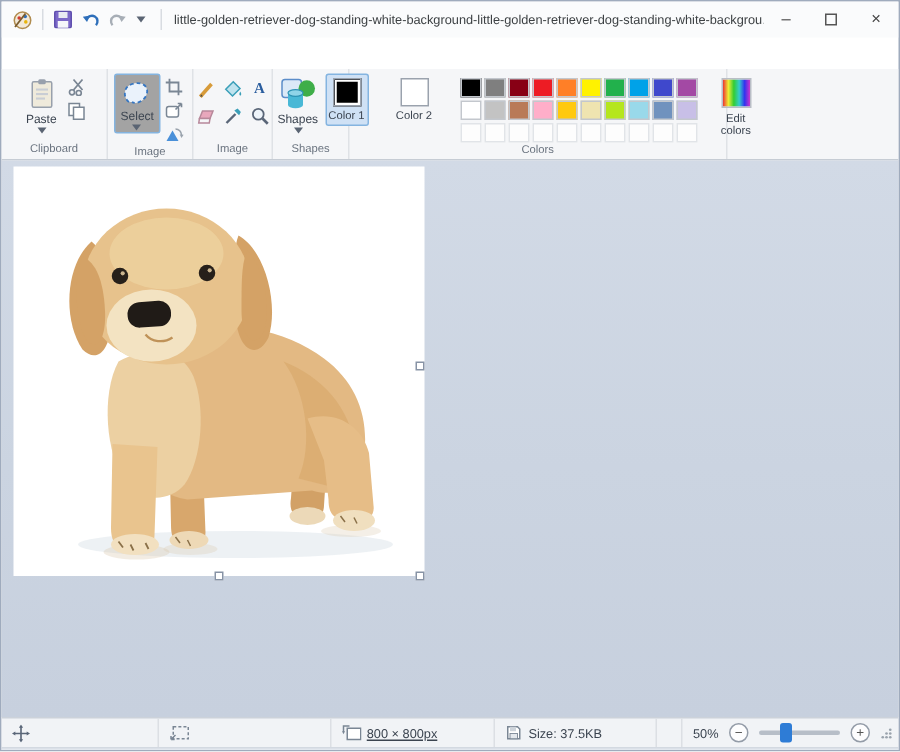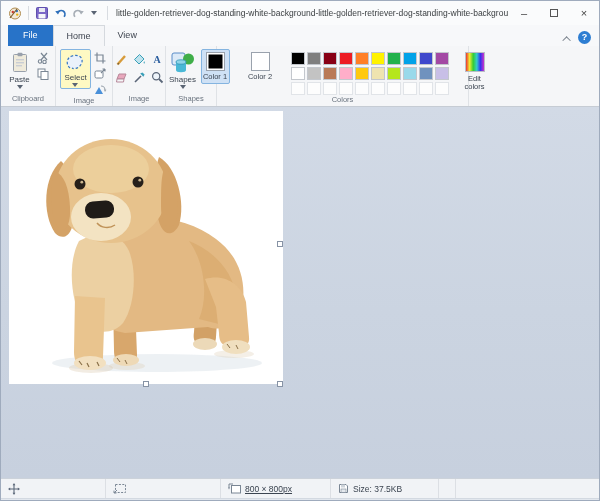--- a/index.html
+++ b/index.html
@@ -26,21 +26,21 @@
   .help-circ{width:13px;height:13px;border-radius:50%;background:#2d7dd2;color:#fff;font-size:9px;font-weight:bold;display:flex;align-items:center;justify-content:center;}
 
   
   #ribbon{position:absolute;left:0;top:45px;width:100%;height:61px;background:#f5f6f8;border-bottom:1px solid #c6ccd4;display:flex;}
   .group{height:100%;border-right:1px solid #dfe2e6;display:flex;flex-direction:column;align-items:center;padding-top:3px;}
   .group-body{flex:1;display:flex;align-items:flex-start;justify-content:center;gap:2px;width:100%;}
   .group-label{font-size:7.5px;color:#6a737f;height:12px;line-height:10px;}
   .bigbtn{display:flex;flex-direction:column;align-items:center;padding:2px 3px 1px;border-radius:2px;border:1px solid transparent;}
   .bigbtn .lbl{font-size:8px;color:#3b4450;margin-top:1px;line-height:9px;}
   .bigbtn .caret{margin-top:1px;}
-  .bigbtn.hl{background:#fef9c3;border-color:#84b4e0;}
+  .bigbtn.hl{background:#a3a3a3;border-color:#84b4e0;}
   .minicol{display:flex;flex-direction:column;gap:3px;padding-top:2px;}
   .mini{width:15px;height:13px;display:flex;align-items:center;justify-content:center;}
   .tools-grid{display:grid;grid-template-columns:repeat(3,15px);grid-auto-rows:15px;gap:3px;padding-top:3px;}
   .tool{display:flex;align-items:center;justify-content:center;}
   .txticon{font-size:10px;font-weight:bold;color:#2a5d9e;font-family:"Liberation Serif",serif;}
   .dis{color:#9aa0a8;}
 
   
   .colorbtn{display:flex;flex-direction:column;align-items:center;width:29px;padding:2px 1px;border-radius:2px;border:1px solid transparent;}
   .colorbtn.hl{background:#cfe1f5;border-color:#84b4e0;}
@@ -114,33 +114,24 @@
       </span>
     <span class="qat-sep"></span>
     <span id="title-text">little-golden-retriever-dog-standing-white-background-little-golden-retriever-dog-standing-white-backgrou...</span>
     <span class="win-ctrl">–</span>
     <span class="win-ctrl">
         <span class="maxbox"></span>
       </span>
     <span class="win-ctrl">×</span>
   </div>
 
-  <div id="tabrow">
-    <span class="tab file">File</span>
-    <span class="tab active">Home</span>
-    <span class="tab">View</span>
-    <span id="tab-right">
-      <span><span class="chev-up"></span></span>
-      <span class="help-circ">?</span>
-    </span>
-  </div>
 
   <div id="ribbon">
 
-    <div class="group" style="width:55px">
+    <div class="group" style="width:71px">
       <div class="group-body">
         <div class="bigbtn">
           <svg width="18" height="22" viewBox="0 0 18 22">
               <rect x="2.5" y="2.5" width="13" height="17" rx="1" fill="#efeadb" stroke="#98a0ac"></rect>
               <rect x="6.5" y="0.8" width="5" height="3.4" rx="1" fill="#98a0ac"></rect>
               <rect x="5" y="7" width="8" height="1.4" fill="#c9cdd4"></rect>
               <rect x="5" y="10" width="8" height="1.4" fill="#c9cdd4"></rect>
               <rect x="5" y="13" width="6" height="1.4" fill="#c9cdd4"></rect>
             </svg>
           <span class="lbl">Paste</span>
@@ -399,15 +390,31 @@
     </div>
     <div class="st" id="st-file">
       <svg width="11" height="11" viewBox="0 0 11 11">
           <path d="M1.5,1.5 h6.5 l1.5,1.5 v6.5 h-8 z" fill="#fff" stroke="#7a8694"></path>
           <rect x="3" y="1.5" width="4" height="3" fill="#cdd3da"></rect>
           <rect x="3" y="6" width="5" height="3.5" fill="#e4e8ed" stroke="#7a8694" stroke-width="0.6"></rect>
         </svg>
       <span>Size: 37.5KB</span>
     </div>
     <div class="st" id="st-gap"></div>
+    <div id="st-zoom" class="st">
+      <span>50%</span>
+      <span class="zbtn">−</span>
+      <span class="ztrack">
+          <span class="zthumb"></span>
+        </span>
+      <span class="zbtn">+</span>
+      <svg width="8" height="8" viewBox="0 0 8 8">
+          <circle cx="6.5" cy="1.5" r="0.9" fill="#9aa3ad"></circle>
+          <circle cx="6.5" cy="4" r="0.9" fill="#9aa3ad"></circle>
+          <circle cx="6.5" cy="6.5" r="0.9" fill="#9aa3ad"></circle>
+          <circle cx="4" cy="4" r="0.9" fill="#9aa3ad"></circle>
+          <circle cx="4" cy="6.5" r="0.9" fill="#9aa3ad"></circle>
+          <circle cx="1.5" cy="6.5" r="0.9" fill="#9aa3ad"></circle>
+        </svg>
+    </div>
   </div>
   <div id="bottomstrip"></div>
 </div>
 
 </body></html>

